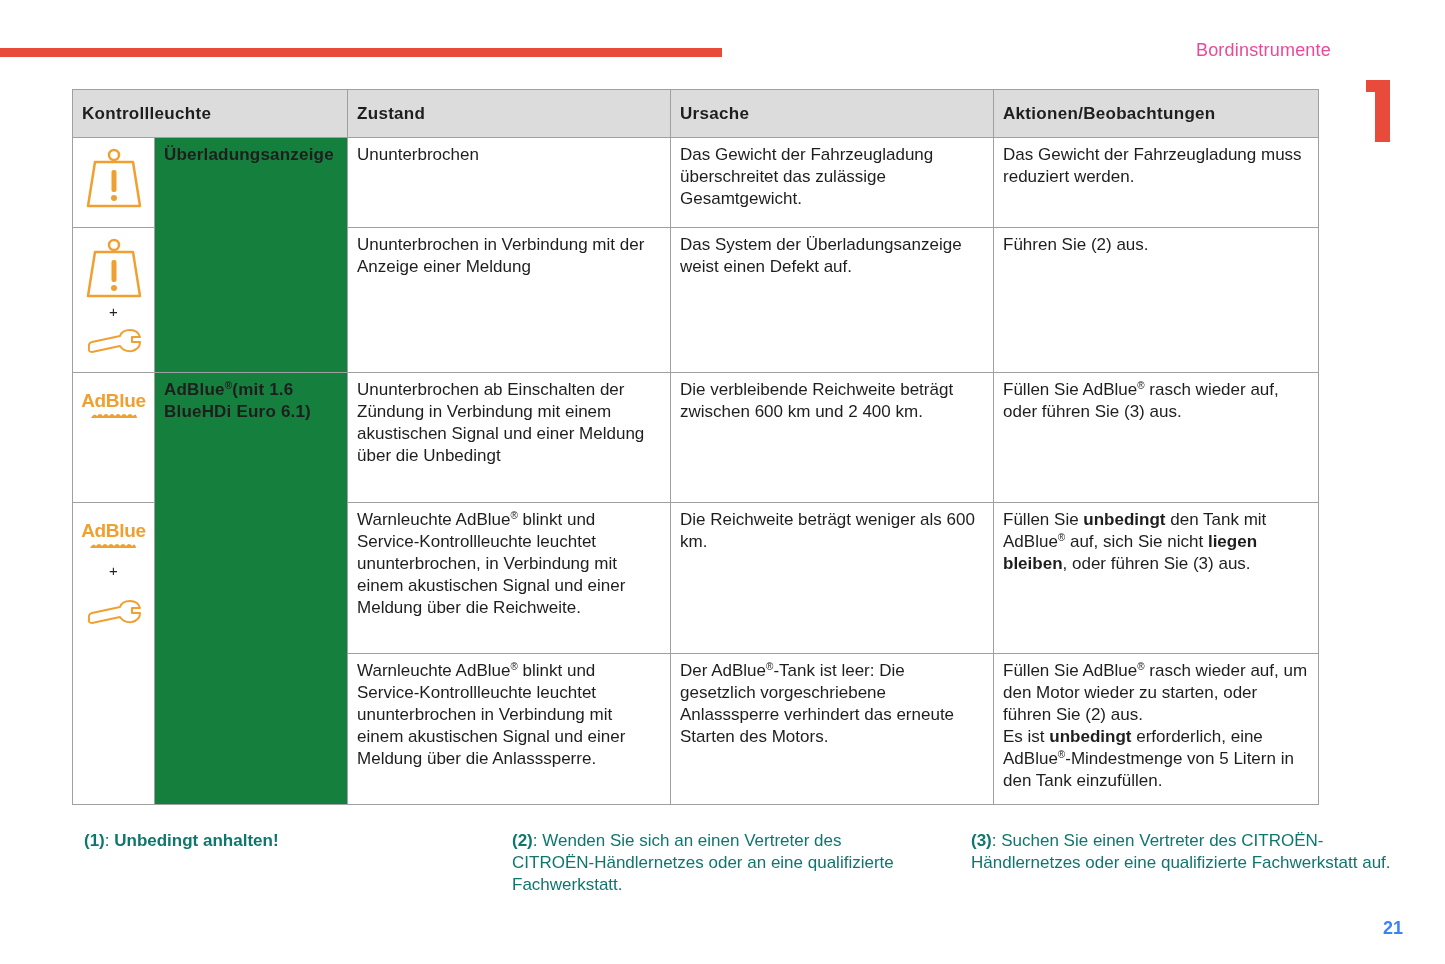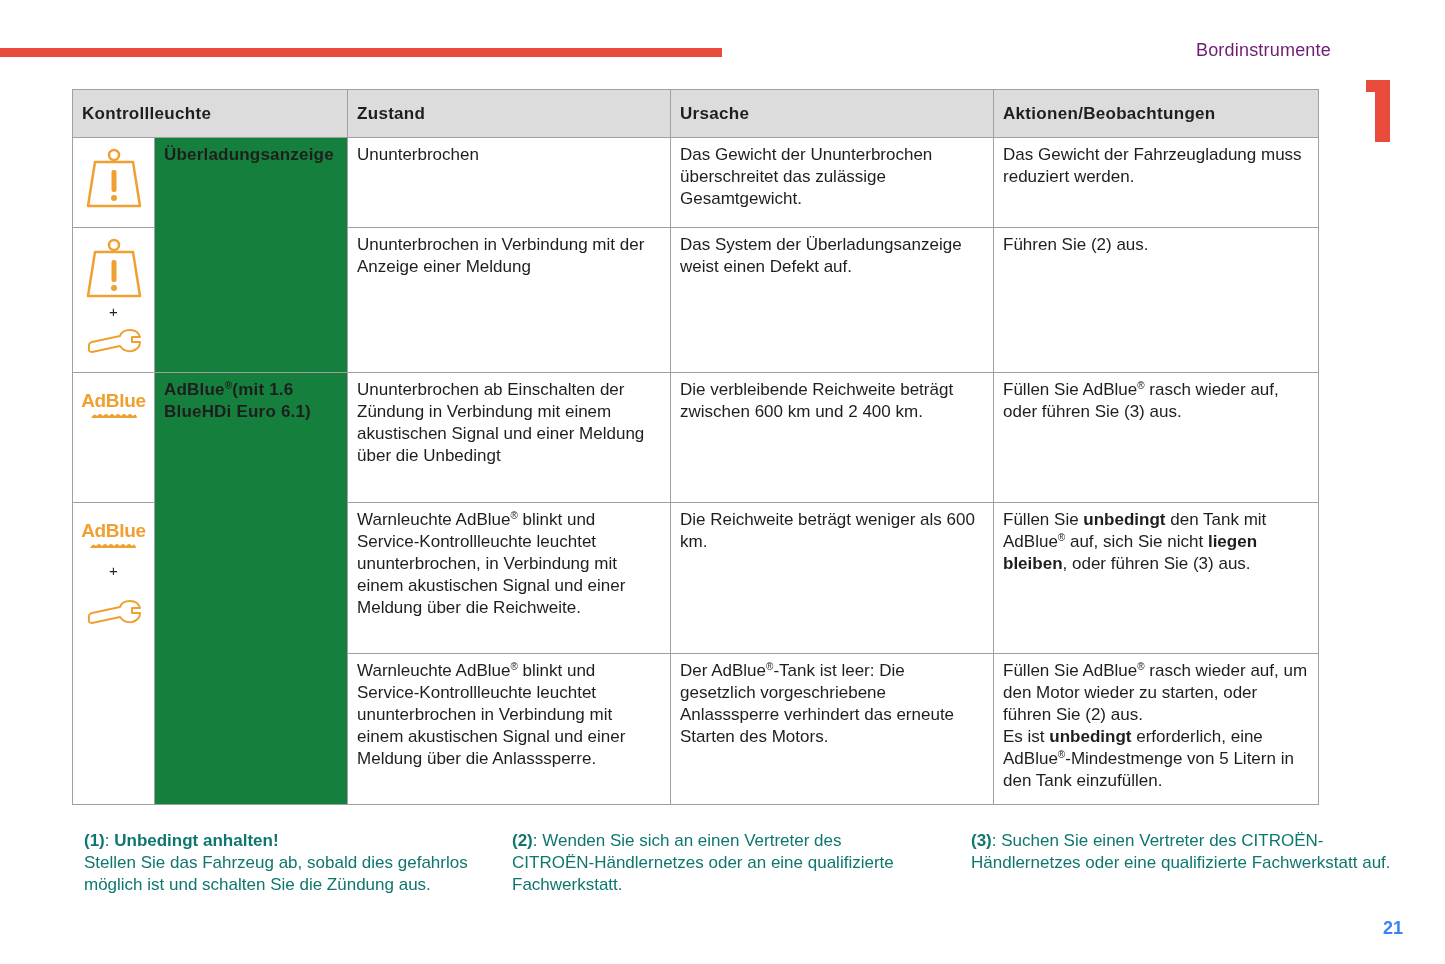--- a/index.html
+++ b/index.html
@@ -5,21 +5,21 @@
     html, body { margin: 0; padding: 0; background: #ffffff; }
     body {
       width: 1445px; height: 964px; position: relative; overflow: hidden;
       font-family: "Liberation Sans", sans-serif; color: #1e1e1e;
     }
     .top-bar {
       position: absolute; left: 0; top: 48px; width: 722px; height: 9px;
       background: #e84b3a;
     }
     .section-title {
-      position: absolute; right: 114px; top: 40px; font-size: 18px; color: #701a75;
+      position: absolute; right: 114px; top: 40px; font-size: 18px; color: #ec4899;
       letter-spacing: 0.2px;
     }
     .chapter-num {
       position: absolute; left: 1366px; top: 80px; width: 30px; height: 62px;
     }
     .chapter-num .bar { position: absolute; left: 9px; top: 0; width: 15px; height: 62px; background: #e84b3a; }
     .chapter-num .flag { position: absolute; left: 0; top: 0; width: 12px; height: 12px; background: #e84b3a; }
 
     table.main {
       position: absolute; left: 72px; top: 89px; width: 1246px;
@@ -89,21 +89,21 @@
           <svg width="60" height="62" viewBox="0 0 60 62">
             <circle cx="30" cy="7" r="5" fill="none" stroke="#f0a030" stroke-width="2.5"></circle>
             <path d="M11 14 L49 14 L56 58 L4 58 Z" fill="none" stroke="#f0a030" stroke-width="2.5" stroke-linejoin="round"></path>
             <rect x="27.5" y="22" width="5" height="22" rx="2" fill="#f0a030"></rect>
             <circle cx="30" cy="50" r="3" fill="#f0a030"></circle>
           </svg>
         </div>
       </td>
       <td class="name-cell" rowspan="2">Überladungsanzeige</td>
       <td class="txt">Ununterbrochen</td>
-      <td class="txt">Das Gewicht der Ununterbrochen überschreitet das zulässige Gesamtgewicht.</td>
+      <td class="txt">Das Gewicht der Fahrzeugladung überschreitet das zulässige Gesamtgewicht.</td>
       <td class="txt">Das Gewicht der Fahrzeugladung muss reduziert werden.</td>
     </tr>
 
     <tr style="height:145px">
       <td class="icon-cell">
         <div class="icon-stack" style="padding-top:10px">
           <svg width="60" height="62" viewBox="0 0 60 62">
             <circle cx="30" cy="7" r="5" fill="none" stroke="#f0a030" stroke-width="2.5"></circle>
             <path d="M11 14 L49 14 L56 58 L4 58 Z" fill="none" stroke="#f0a030" stroke-width="2.5" stroke-linejoin="round"></path>
             <rect x="27.5" y="22" width="5" height="22" rx="2" fill="#f0a030"></rect>
@@ -160,21 +160,20 @@
     <tr style="height:151px">
       <td class="txt"><span>Warnleuchte AdBlue</span><sup>®</sup><span> blinkt und Service-Kontrollleuchte leuchtet ununterbrochen in Verbindung mit einem akustischen Signal und einer Meldung über die Anlasssperre.</span></td>
       <td class="txt"><span>Der AdBlue</span><sup>®</sup><span>-Tank ist leer: Die gesetzlich vorgeschriebene Anlasssperre verhindert das erneute Starten des Motors.</span></td>
       <td class="txt"><span>Füllen Sie AdBlue</span><sup>®</sup><span> rasch wieder auf, um den Motor wieder zu starten, oder führen Sie (2) aus.</span><br><span>Es ist </span><b>unbedingt</b><span> erforderlich, eine AdBlue</span><sup>®</sup><span>-Mindestmenge von 5 Litern in den Tank einzufüllen.</span></td>
     </tr>
   </tbody>
 </table>
 
 <div class="footnotes fn1">
   <b>(1)</b><span>: </span><b>Unbedingt anhalten!</b><br>
-  <span>Stellen Sie das Fahrzeug ab, sobald dies gefahrlos möglich ist und schalten Sie die Zündung aus.</span>
 </div>
 <div class="footnotes fn2">
   <b>(2)</b><span>: </span><span>Wenden Sie sich an einen Vertreter des CITROËN-Händlernetzes oder an eine qualifizierte Fachwerkstatt.</span>
 </div>
 <div class="footnotes fn3">
   <b>(3)</b><span>: </span><span>Suchen Sie einen Vertreter des CITROËN-Händlernetzes oder eine qualifizierte Fachwerkstatt auf.</span>
 </div>
 
 <div class="page-num">21</div>
 

